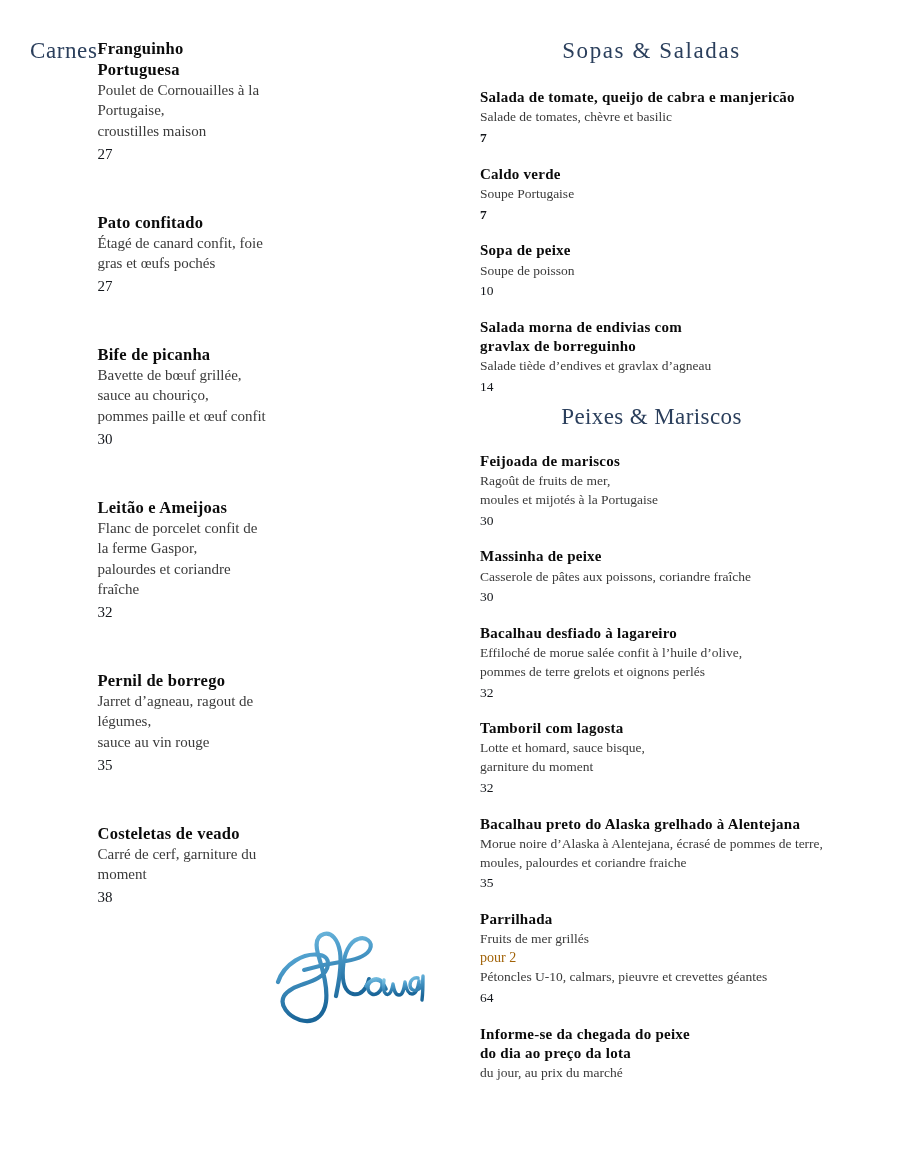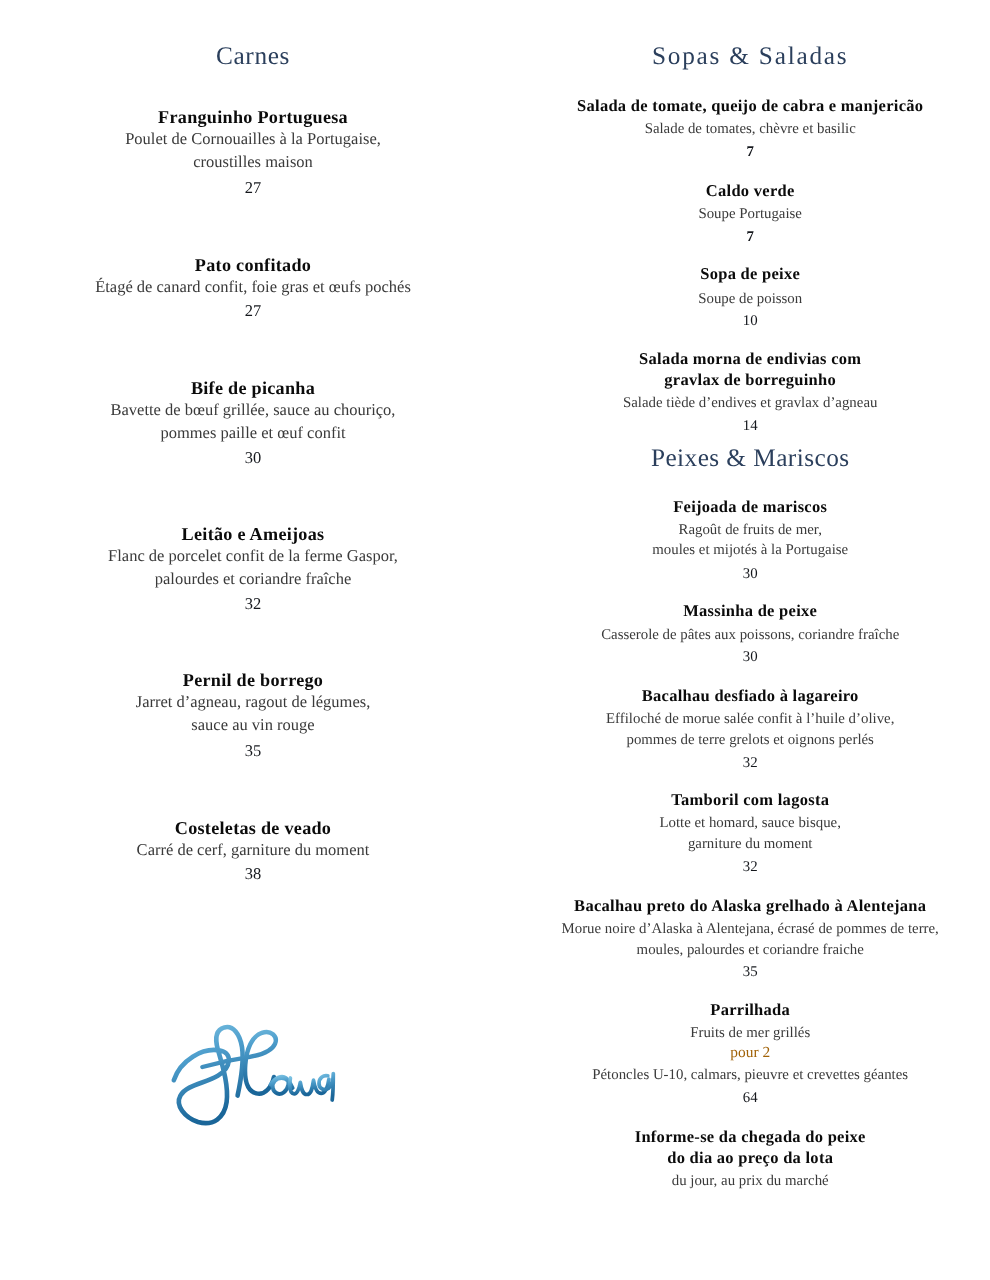--- a/index.html
+++ b/index.html
@@ -19,21 +19,21 @@
     width: 900px;
     height: 1164px;
     display: flex;
     box-sizing: border-box;
     padding: 0;
     position: relative;
   }
   .column {
     box-sizing: border-box;
     display: flex;
-    flex-direction: column;
+    flex-direction: row;
   }
   .column-left {
     width: 460px;
     padding: 38px 30px 0 30px;
   }
   .column-right {
     width: 440px;
     padding: 38px 16px 0 20px;
   }
 
@@ -43,21 +43,20 @@
     font-size: 23px;
     font-weight: 400;
     letter-spacing: 0.6px;
     line-height: 1.1;
     margin: 0;
   }
   .section-title.sopas { letter-spacing: 1.6px; }
   .section-title.peixes { letter-spacing: 0.4px; }
 
   .dish {
-    text-align: center;
     margin: 0;
   }
   .dish-name {
     font-weight: 700;
     color: #0b0b0b;
     font-size: 16.5px;
     line-height: 1.28;
     letter-spacing: 0.25px;
     margin: 0;
   }

